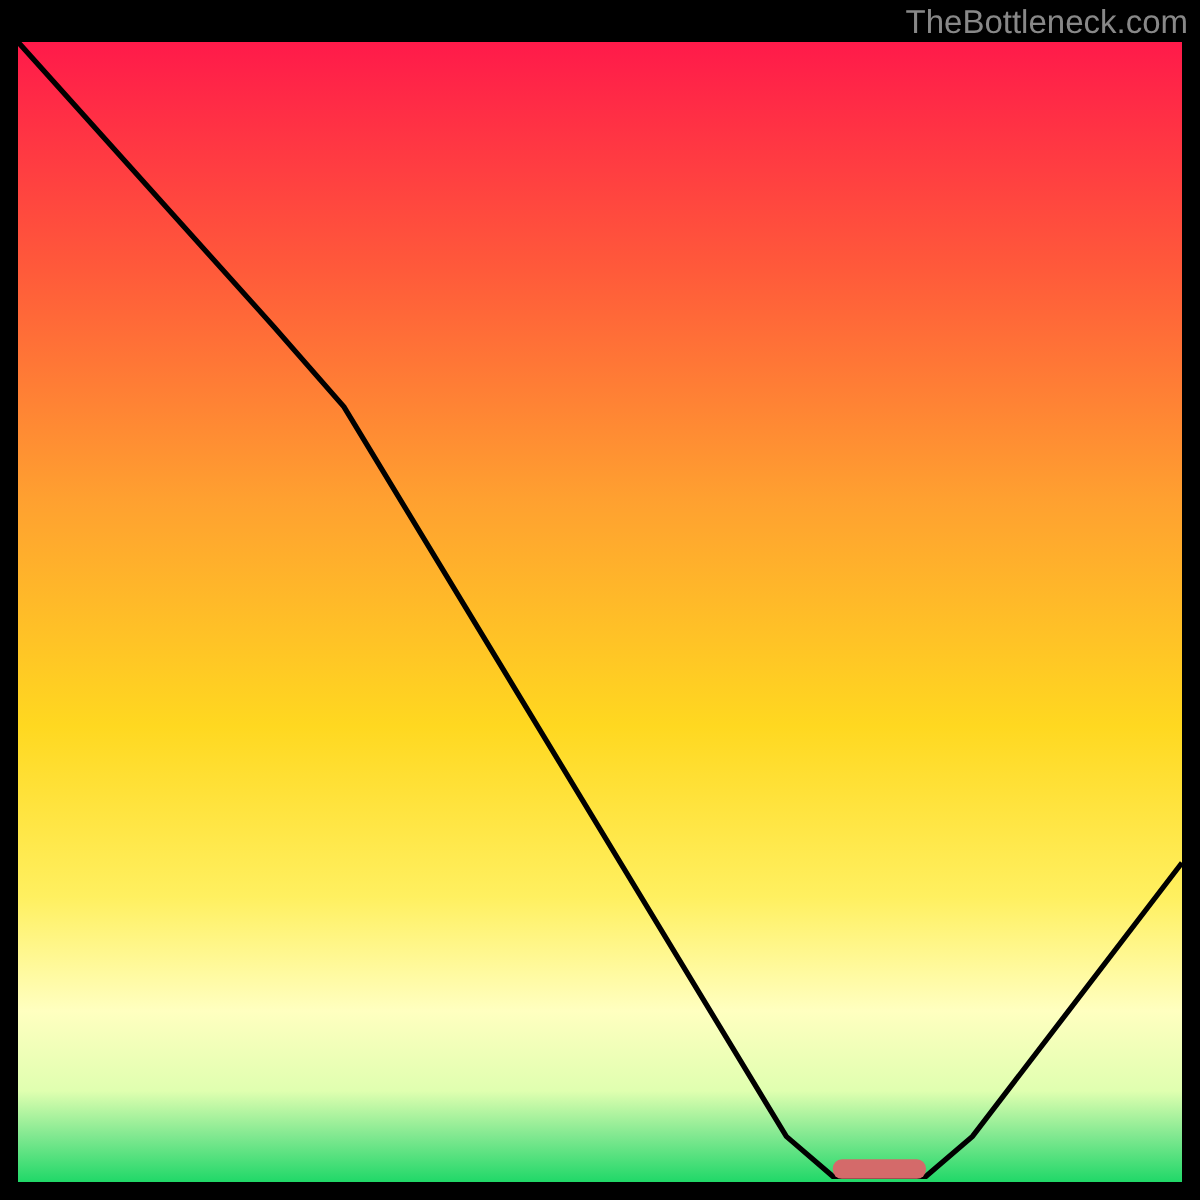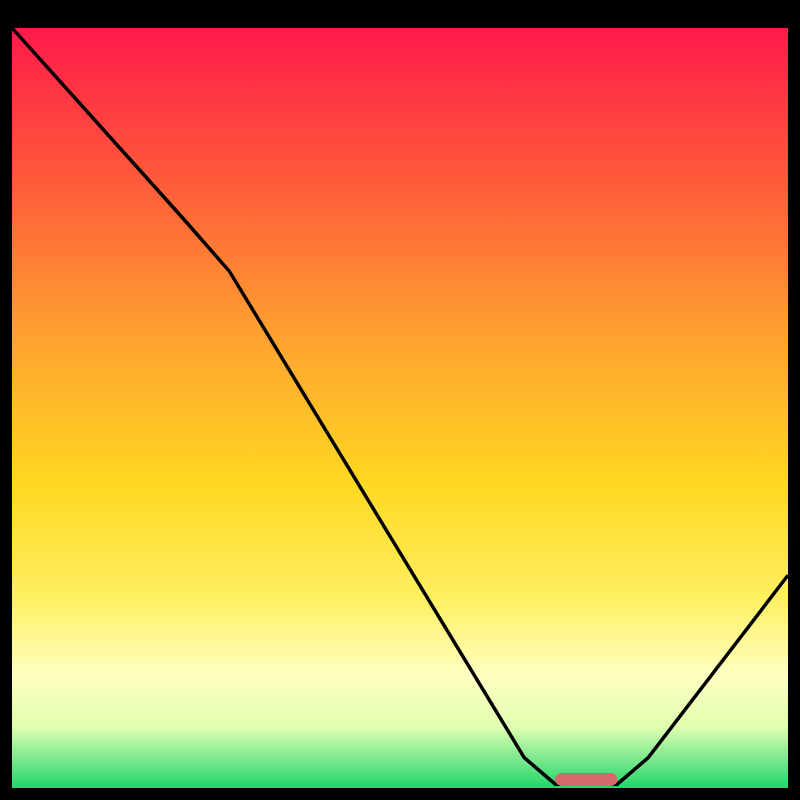--- a/index.html
+++ b/index.html
@@ -33,20 +33,21 @@
     height: 760px;
   }
   svg {
     display: block;
   }
 </style>
 </head>
 <body>
 
 <div class="container">
+  <div class="watermark">TheBottleneck.com</div>
   <div class="chart-area">
     <svg width="776" height="760" viewBox="0 0 776 760">
       <defs>
         <linearGradient id="bg-grad" x1="0" y1="0" x2="0" y2="1">
             <stop offset="0%" stop-color="#ff1a4a"></stop>
             <stop offset="20%" stop-color="#ff5a3a"></stop>
             <stop offset="40%" stop-color="#ffa030"></stop>
             <stop offset="60%" stop-color="#ffd820"></stop>
             <stop offset="75%" stop-color="#fff060"></stop>
             <stop offset="85%" stop-color="#ffffc0"></stop>

